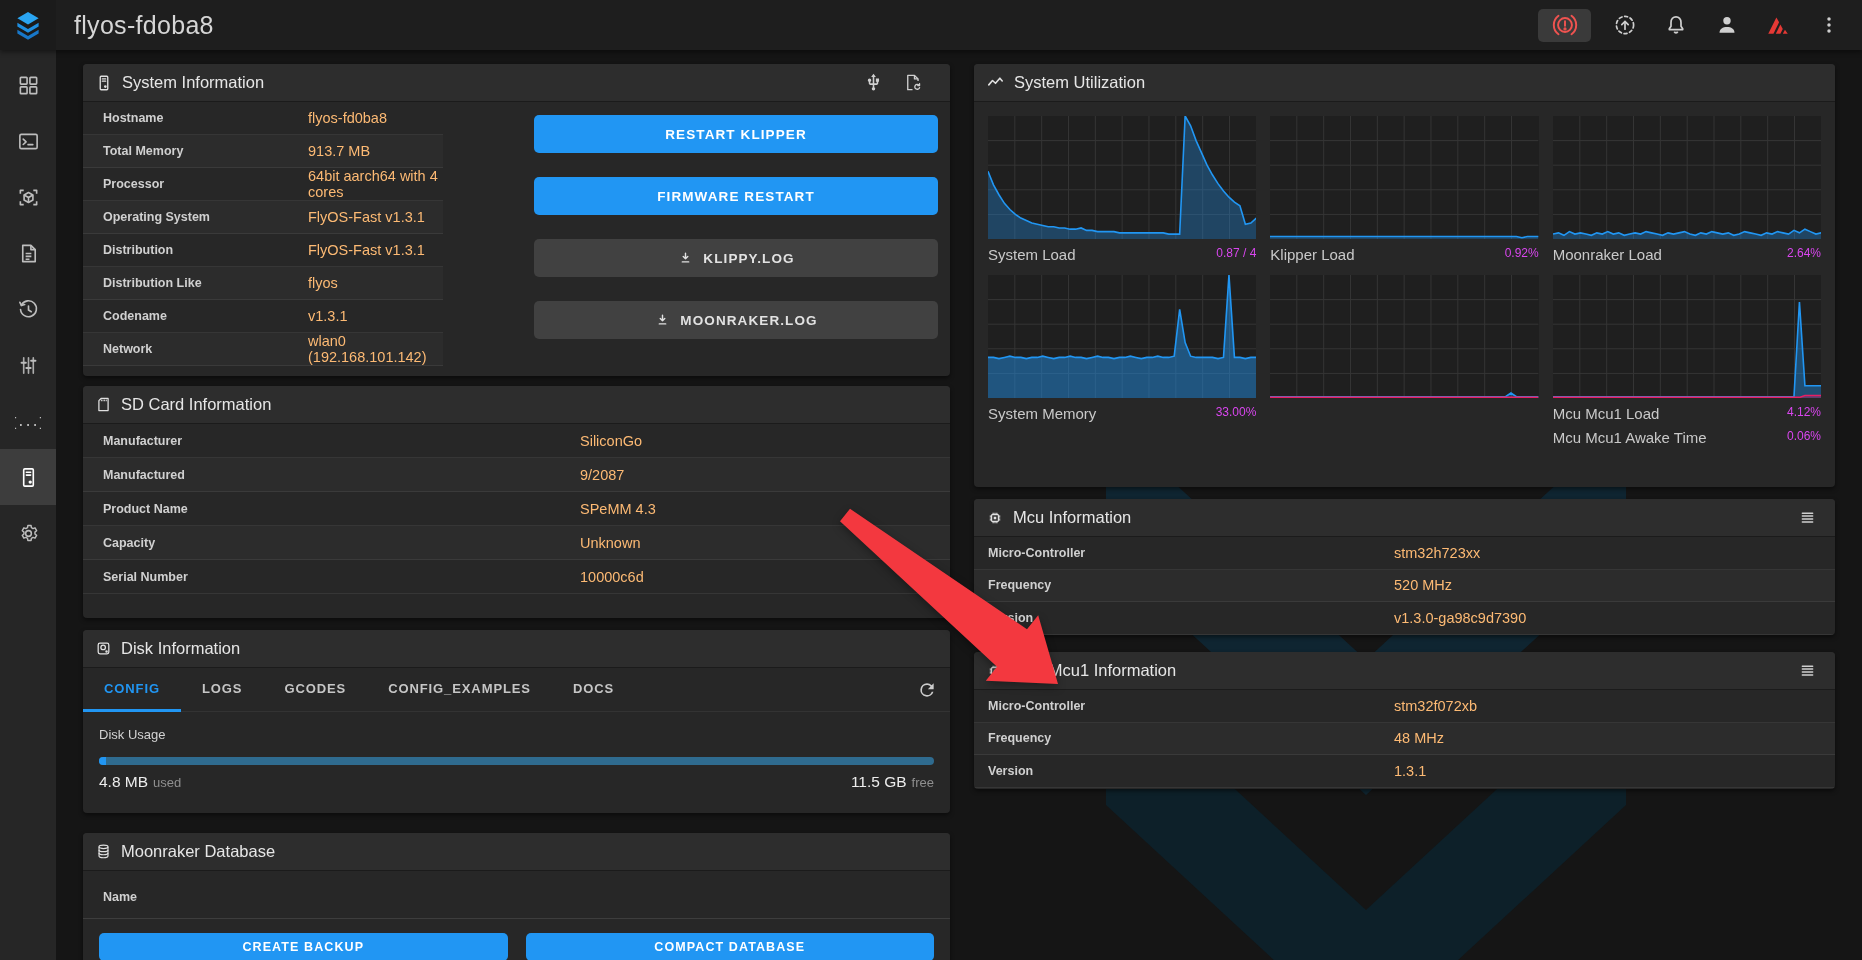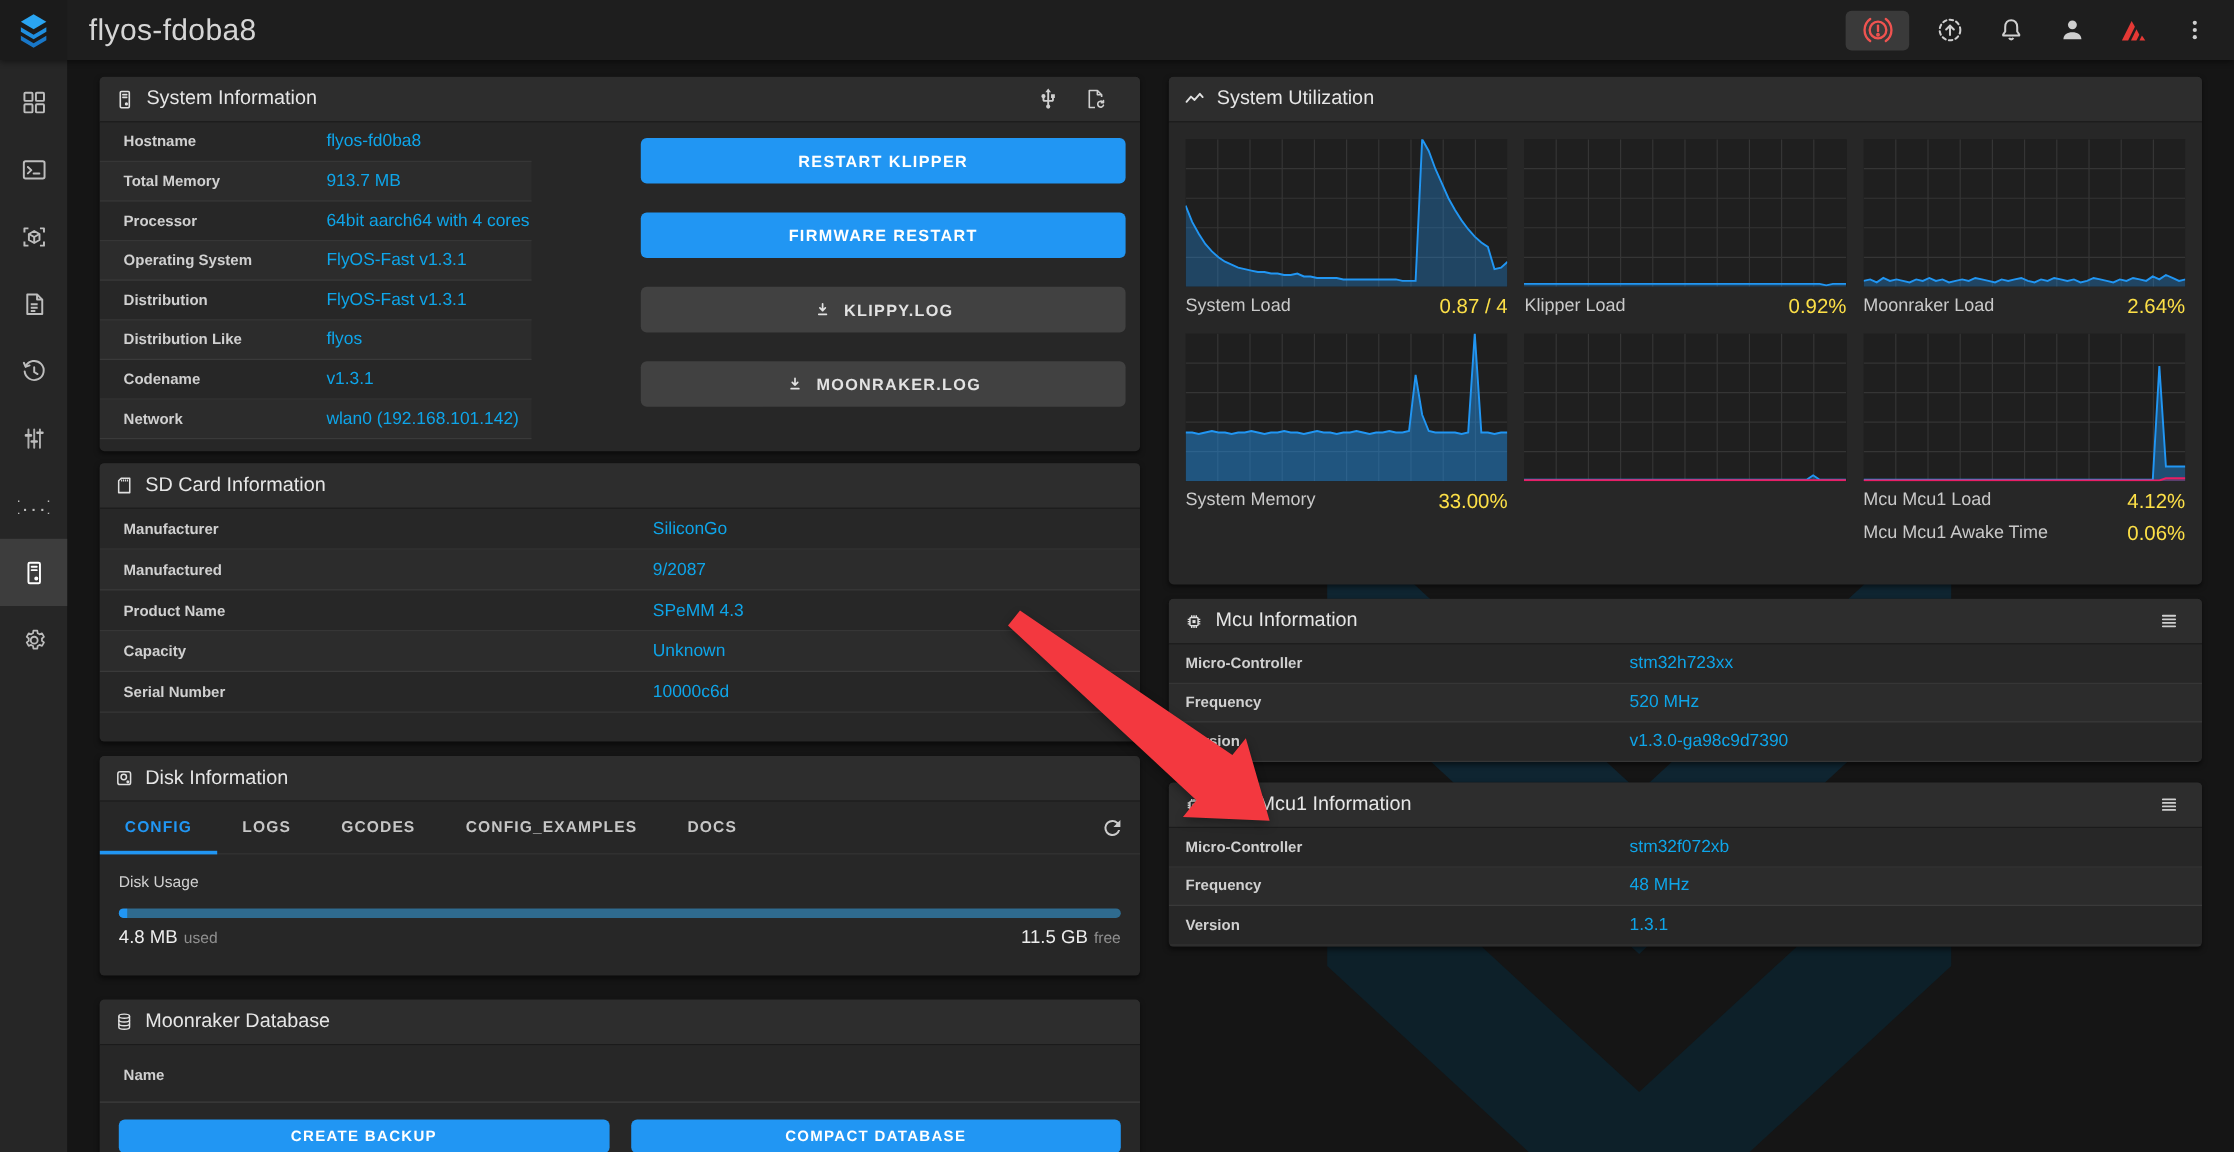--- a/index.html
+++ b/index.html
@@ -31,24 +31,24 @@
   .col-right { position:absolute; left:918px; top:14px; width:861px; z-index:1; }
 
   .card { background:#272727; border-radius:4px; box-shadow:0 2px 4px rgba(0,0,0,.5); overflow:hidden; }
   .card-header { height:38px; display:flex; align-items:center; padding:0 12px; background:#2d2d2d;
     border-bottom:1px solid #1b1b1b; font-size:16.5px; color:#e6e6e6; }
   .card-header .hicon { display:flex; margin-right:9px; color:#e0e0e0; }
   .header-actions { margin-left:auto; display:flex; align-items:center; gap:15px; padding-right:14px; color:#d5d5d5; }
   .header-actions .icon-btn { width:24px; height:24px; }
 
   
-  .trow { display:flex; align-items:center; height:33px; border-bottom:1px solid rgba(255,255,255,.07); padding-left:20px; }
+  .trow { display:flex; align-items:center; height:33px; border-bottom:1px solid rgba(255,255,255,.07); padding-left:20px;gap:36px; }
   .trow:nth-child(even){ background:rgba(255,255,255,.022); }
   .tlabel { font-size:12.5px; font-weight:bold; color:#d0d0d0; flex:0 0 var(--labelw,169px); }
-  .tvalue { font-size:14.5px; color:#0ea5e9; }
+  .tvalue { font-size:14.5px; color:#fdba74; }
 
   
   .card-sysinfo { height:312px; margin-bottom:10px; }
   .sysinfo-body { display:flex; }
   .sysinfo-table { width:360px; --labelw:169px; }
   .sysinfo-buttons { margin-left:auto; width:416px; padding:13px 12px 0 0; display:flex; flex-direction:column; gap:24px; }
   .btn { height:38px; border:none; border-radius:5px; font-family:inherit; font-weight:bold; font-size:13.5px;
     letter-spacing:1.1px; display:flex; align-items:center; justify-content:center; gap:9px; color:#fff; cursor:pointer; }
   .btn.primary { background:var(--accent,#2196f3); }
   .btn.neutral { background:#414141; color:#e2e2e2; }
@@ -80,21 +80,21 @@
   .mdb-buttons { display:flex; gap:18px; padding:14px 16px; }
   .mdb-buttons .btn { flex:1; height:28px; font-size:12.5px; }
 
   
   .card-sysutil { height:423px; margin-bottom:12px; }
   .chart-grid { padding:14px 14px 6px; display:grid; grid-template-columns:repeat(3,1fr); column-gap:14px; row-gap:12px; }
   .chart-cell { display:flex; flex-direction:column; }
   .spark { width:100%; height:123px; display:block; background:#1f1f1f; }
   .crow { display:flex; justify-content:space-between; margin-top:7px; }
   .crow .cl { font-size:15px; color:#c9c9c9; }
-  .crow .cv { font-size:17px; color:#fde047; }
+  .crow .cv { font-size:12px; color:#d946ef; }
 
   
   .card-mcu  { height:136px; margin-bottom:17px; }
   .card-mcu1 { height:137px; }
   .card-mcu .trow, .card-mcu1 .trow { height:32.5px; padding-left:14px; --labelw:370px; }
 
   
   .arrow-overlay { position:absolute; top:0; left:0; width:1862px; height:960px; z-index:60;
     pointer-events:none; filter:drop-shadow(0 3px 4px rgba(0,0,0,.35)); }
 </style>

